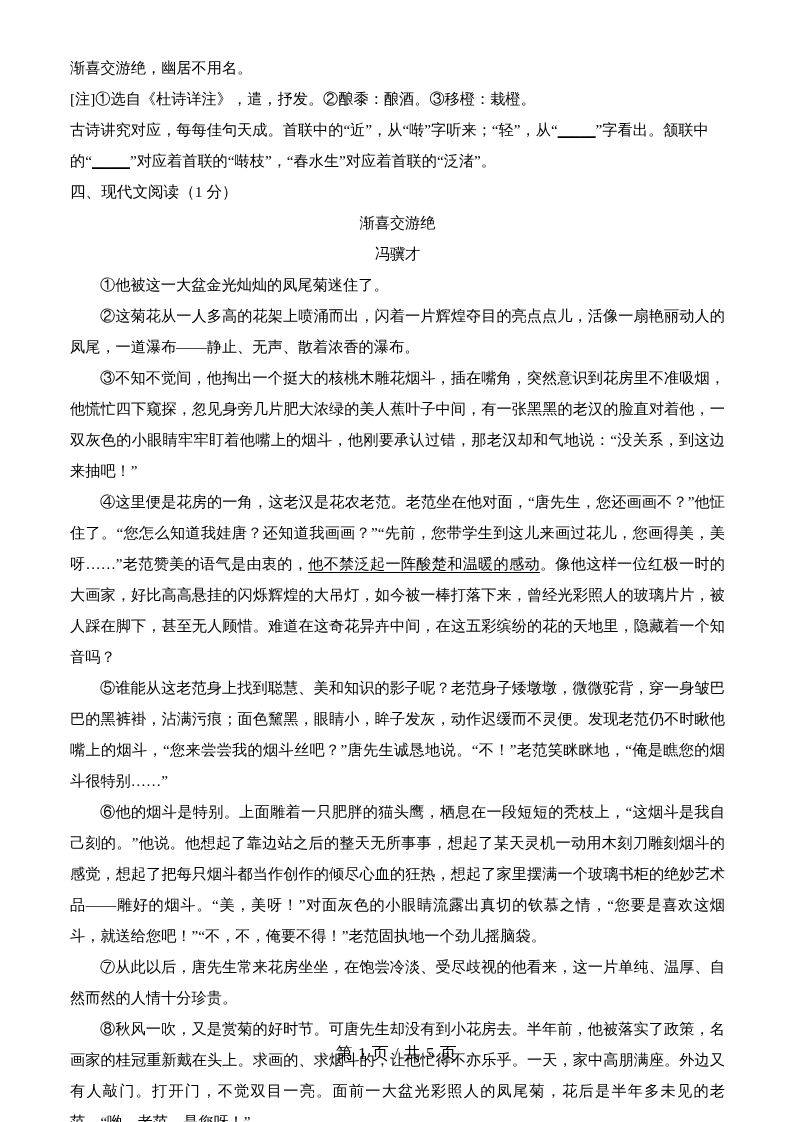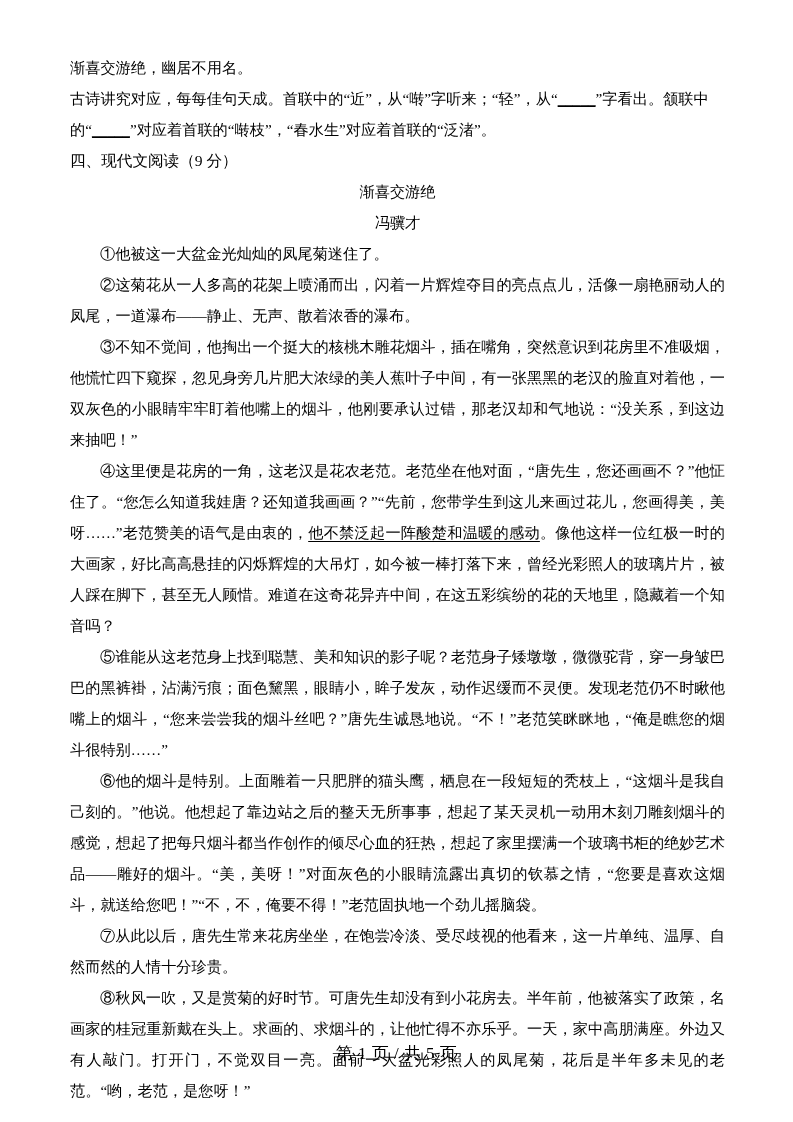--- a/index.html
+++ b/index.html
@@ -81,26 +81,27 @@
     letter-spacing: 0.5px;
   }
 </style>
 </head>
 <body>
 
 <div class="page">
 
   <div class="poem-line">渐喜交游绝，幽居不用名。</div>
 
+  <div class="para">[注]①选自《杜诗详注》，遣，抒发。②酿黍：酿酒。③移橙：栽橙。</div>
 
   <div class="para"><span>古诗讲究对应，每每佳句天成。首联中的“近”，从“啭”字听来；“轻”，从“</span><span class="blank">_____</span><span>”字看出。颔联中</span></div>
 
   <div class="para"><span>的“</span><span class="blank">_____</span><span>”对应着首联的“啭枝”，“春水生”对应着首联的“泛渚”。</span></div>
 
-  <div class="section-head">四、现代文阅读（9 分）</div>
+  <div class="section-head">四、现代文阅读（1 分）</div>
 
   <div class="title">渐喜交游绝</div>
 
   <div class="author">冯骥才</div>
 
   <div class="para indent2">①他被这一大盆金光灿灿的凤尾菊迷住了。</div>
 
   <div class="para indent2">②这菊花从一人多高的花架上喷涌而出，闪着一片辉煌夺目的亮点点儿，活像一扇艳丽动人的凤尾，一道瀑布——静止、无声、散着浓香的瀑布。</div>
 
   <div class="para indent2">③不知不觉间，他掏出一个挺大的核桃木雕花烟斗，插在嘴角，突然意识到花房里不准吸烟，他慌忙四下窥探，忽见身旁几片肥大浓绿的美人蕉叶子中间，有一张黑黑的老汉的脸直对着他，一双灰色的小眼睛牢牢盯着他嘴上的烟斗，他刚要承认过错，那老汉却和气地说：“没关系，到这边来抽吧！”</div>

